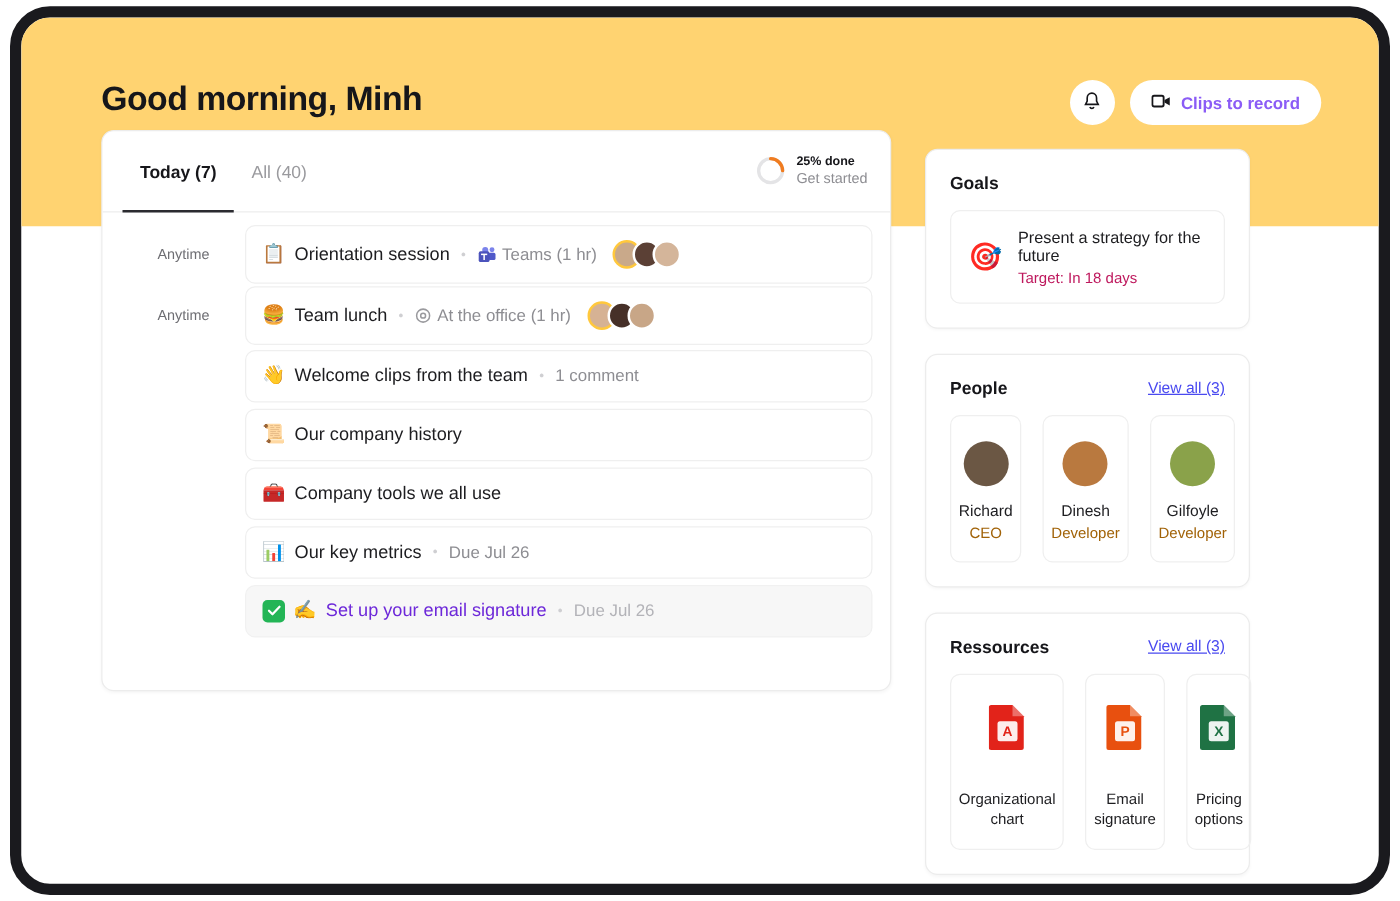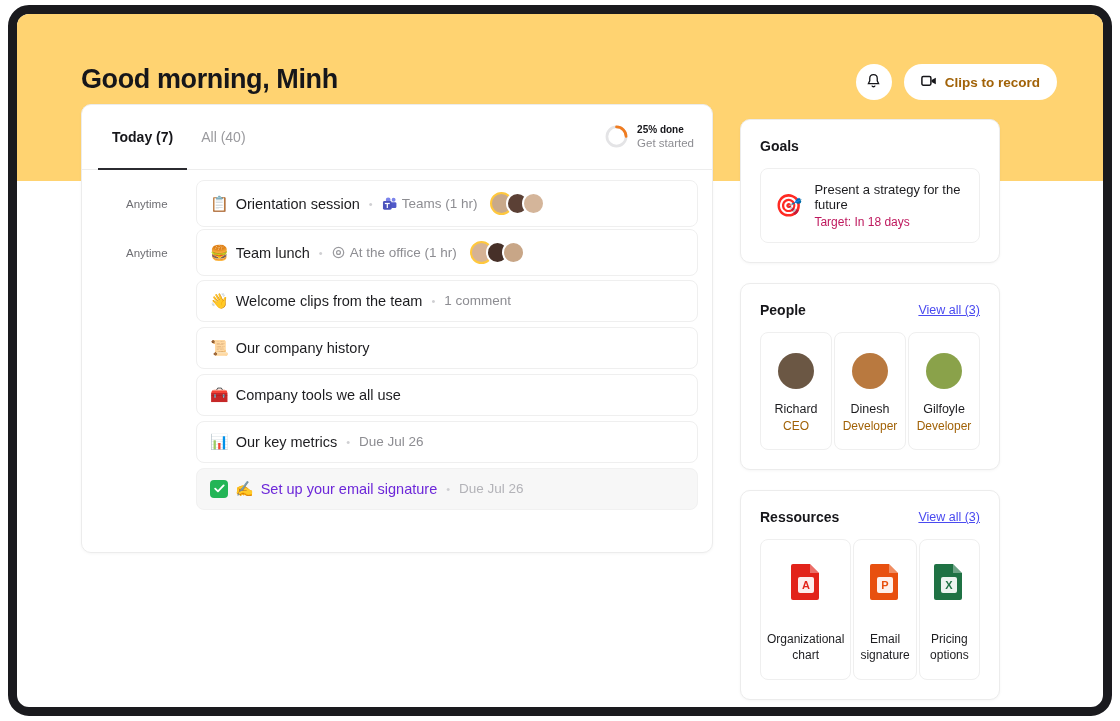--- a/index.html
+++ b/index.html
@@ -7,21 +7,21 @@
     width: 1120px; height: 721px;
     background: #ffffff;
     font-family: "Liberation Sans", sans-serif;
     overflow: hidden;
   }
   .device {
     position: absolute; left: 8px; top: 5px;
     width: 1104px; height: 711px;
     background: #ffffff;
     border: 9px solid #1a1a1e;
-    border-radius: 21px;
+    border-radius: 32px;
     overflow: hidden;
   }
   .header-band {
     position: absolute; left: 0; top: 0; right: 0; height: 167px;
     background: #ffd371;
   }
   .greeting {
     position: absolute; left: 64px; top: 50px;
     font-size: 27px; font-weight: bold; color: #16161a;
     letter-spacing: -0.4px;
@@ -31,21 +31,21 @@
     display: flex; align-items: center; gap: 12px;
   }
   .bell-btn {
     width: 36px; height: 36px; border-radius: 50%;
     background: #fff; border: none; cursor: pointer;
     display: flex; align-items: center; justify-content: center;
   }
   .clips-btn {
     height: 36px; border-radius: 18px; background: #fff; border: none;
     padding: 0 17px; display: flex; align-items: center; gap: 8px;
-    font-size: 13.5px; font-weight: bold; color: #a16207;
+    font-size: 13.5px; font-weight: bold; color: #8b5cf6;
     font-family: "Liberation Sans", sans-serif; cursor: pointer;
   }
 
   .content { position: absolute; left: 0; top: 0; right: 0; bottom: 0; }
 
   
   .task-card {
     position: absolute; left: 64px; top: 90px; width: 632px; height: 449px;
     background: #fff; border: 1px solid #ececec; border-radius: 10px;
     box-shadow: 0 1px 3px rgba(0,0,0,0.04);
@@ -129,21 +129,21 @@
   .card-body { padding: 0 19px 19px 19px; }
   .goal-item {
     display: flex; align-items: center; gap: 12px;
     border: 1px solid #efefef; border-radius: 8px; padding: 13px 14px;
     cursor: pointer;
   }
   .goal-emoji { font-size: 22px; }
   .goal-t { font-size: 13px; color: #1d1d20; margin-bottom: 3px; }
   .goal-s { font-size: 12px; color: #be185d; }
 
-  .tile-grid { display: flex; gap: 2px; align-items: flex-end; }
+  .tile-grid { display: flex; gap: 17px; align-items: flex-end; }
   .tile {
     flex: 1; border: 1px solid #efefef; border-radius: 8px;
     padding: 20px 6px 16px 6px; text-align: center; cursor: pointer;
     display: flex; flex-direction: column; align-items: center;
   }
   .person-av {
     width: 36px; height: 36px; border-radius: 50%;
     background-size: cover; margin-bottom: 13px;
   }
   .person-name { font-size: 12.5px; color: #1d1d20; margin-bottom: 3px; }

